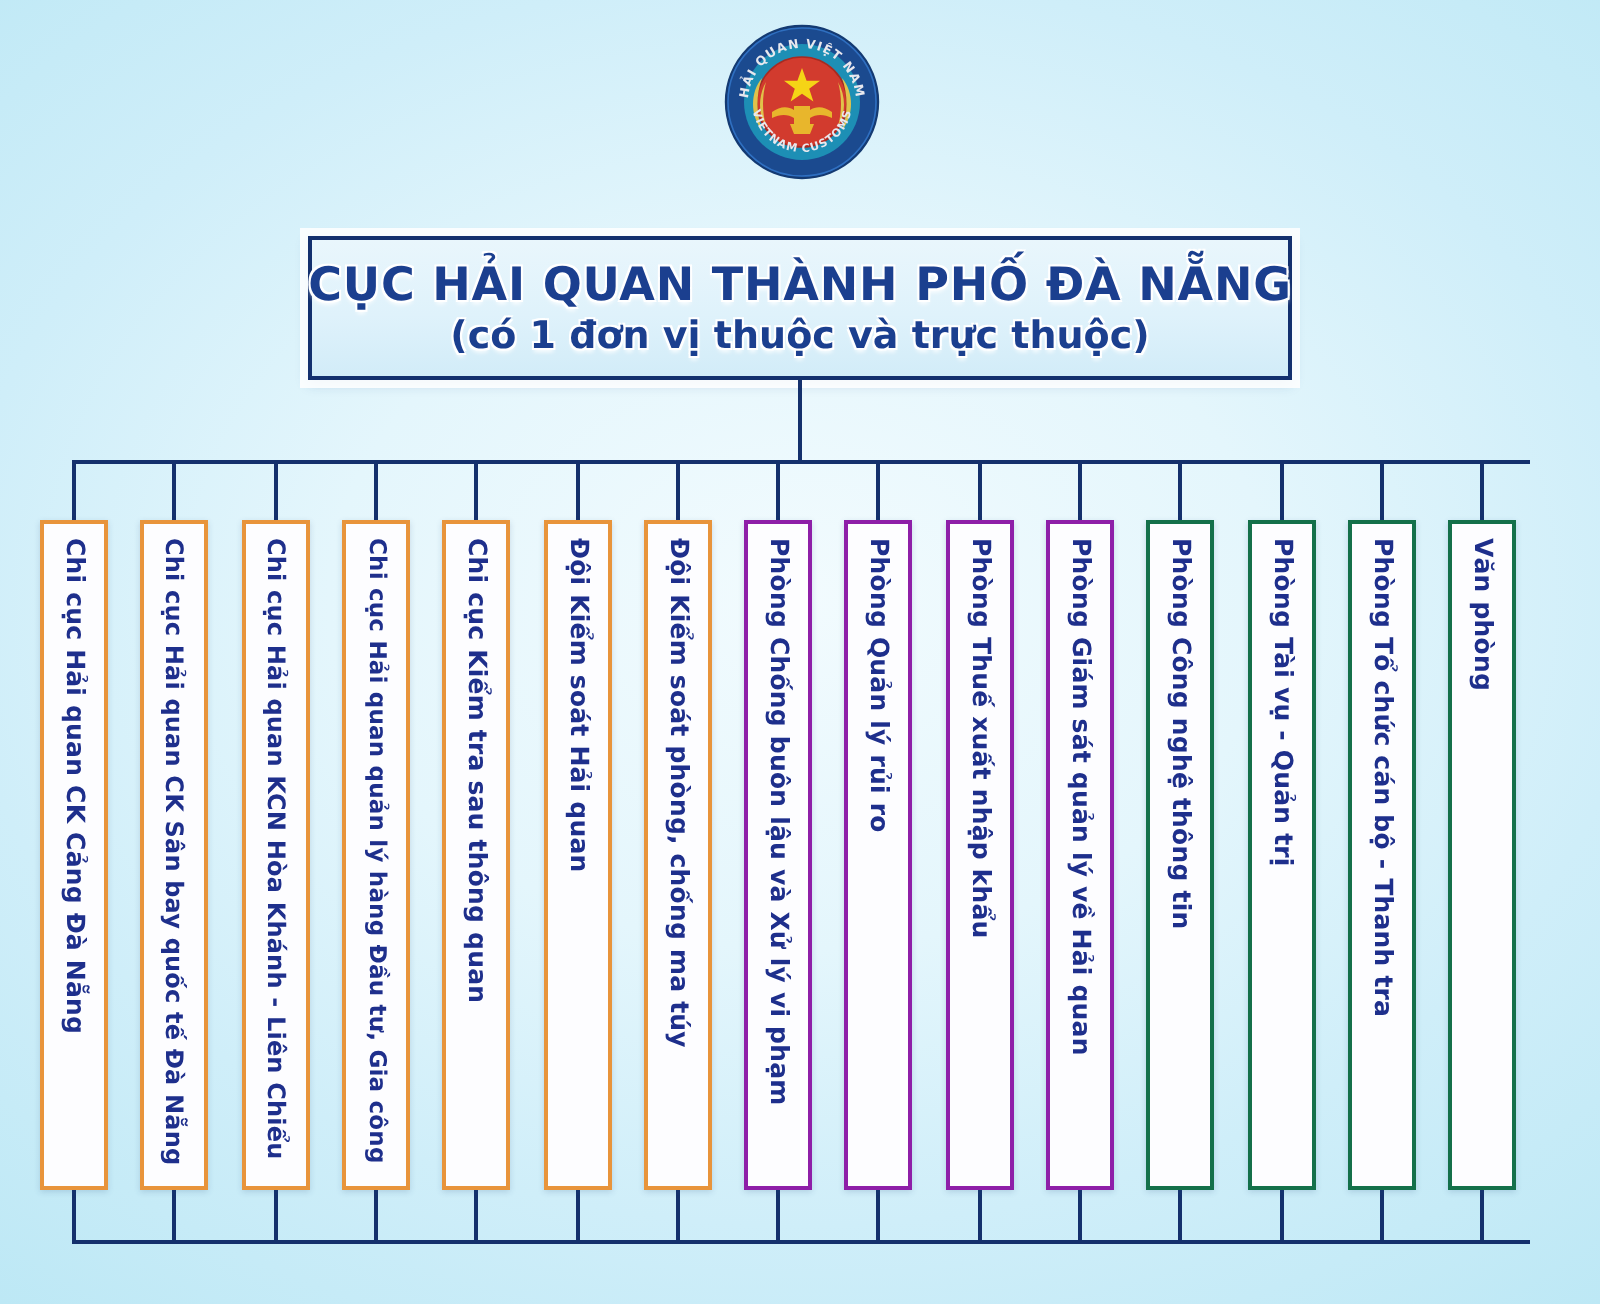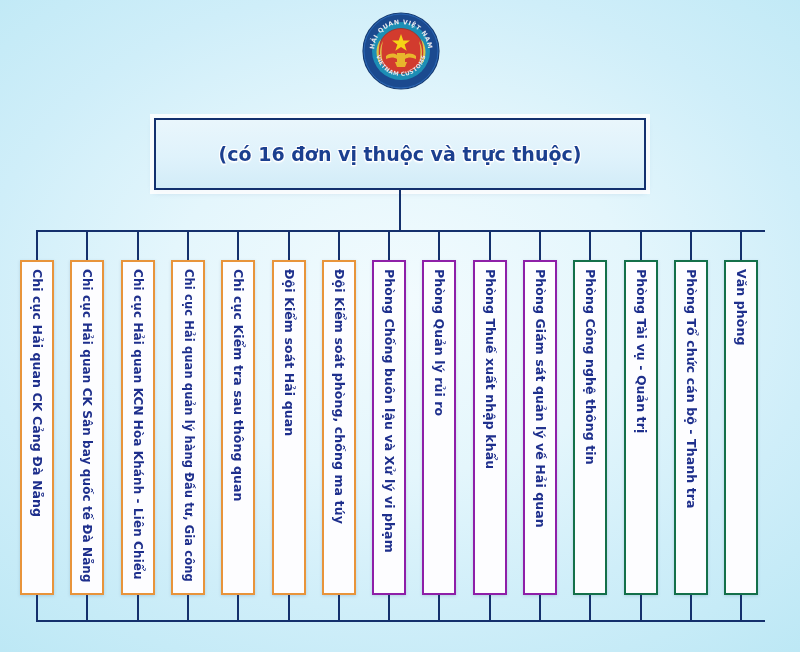--- a/index.html
+++ b/index.html
@@ -186,21 +186,22 @@
       <text font-size="6.2" font-weight="700" fill="#e8e8ee" font-family="'DejaVu Sans','Liberation Sans',sans-serif" letter-spacing="0.6">
         <textPath href="#arc-top" startOffset="50%" text-anchor="middle">HẢI QUAN VIỆT NAM</textPath>
       </text>
       <text font-size="5.6" font-weight="700" fill="#e8e8ee" font-family="'DejaVu Sans','Liberation Sans',sans-serif" letter-spacing="0.5">
         <textPath href="#arc-bottom" startOffset="50%" text-anchor="middle">VIETNAM CUSTOMS</textPath>
       </text>
     </svg>
   </div>
 
   <div class="title-box">
-    <div class="title-line2">(có 16 đơn vị thuộc và trực thuộc)</div>
+    <div class="title-line1">CỤC HẢI QUAN THÀNH PHỐ ĐÀ NẴNG</div>
+    <div class="title-line2">(có 1 đơn vị thuộc và trực thuộc)</div>
   </div>
 
   <div class="trunk"></div>
   <div class="bus-top"></div>
   <div class="bus-bottom"></div>
 
   <div id="units-layer">
       <div class="drop" style="left: 36px;"></div>
       <div class="riser" style="left: 36px;"></div>
       <div class="unit-box group-orange" style="left: 20px; top: 260px; width: 34px; height: 335px;">

